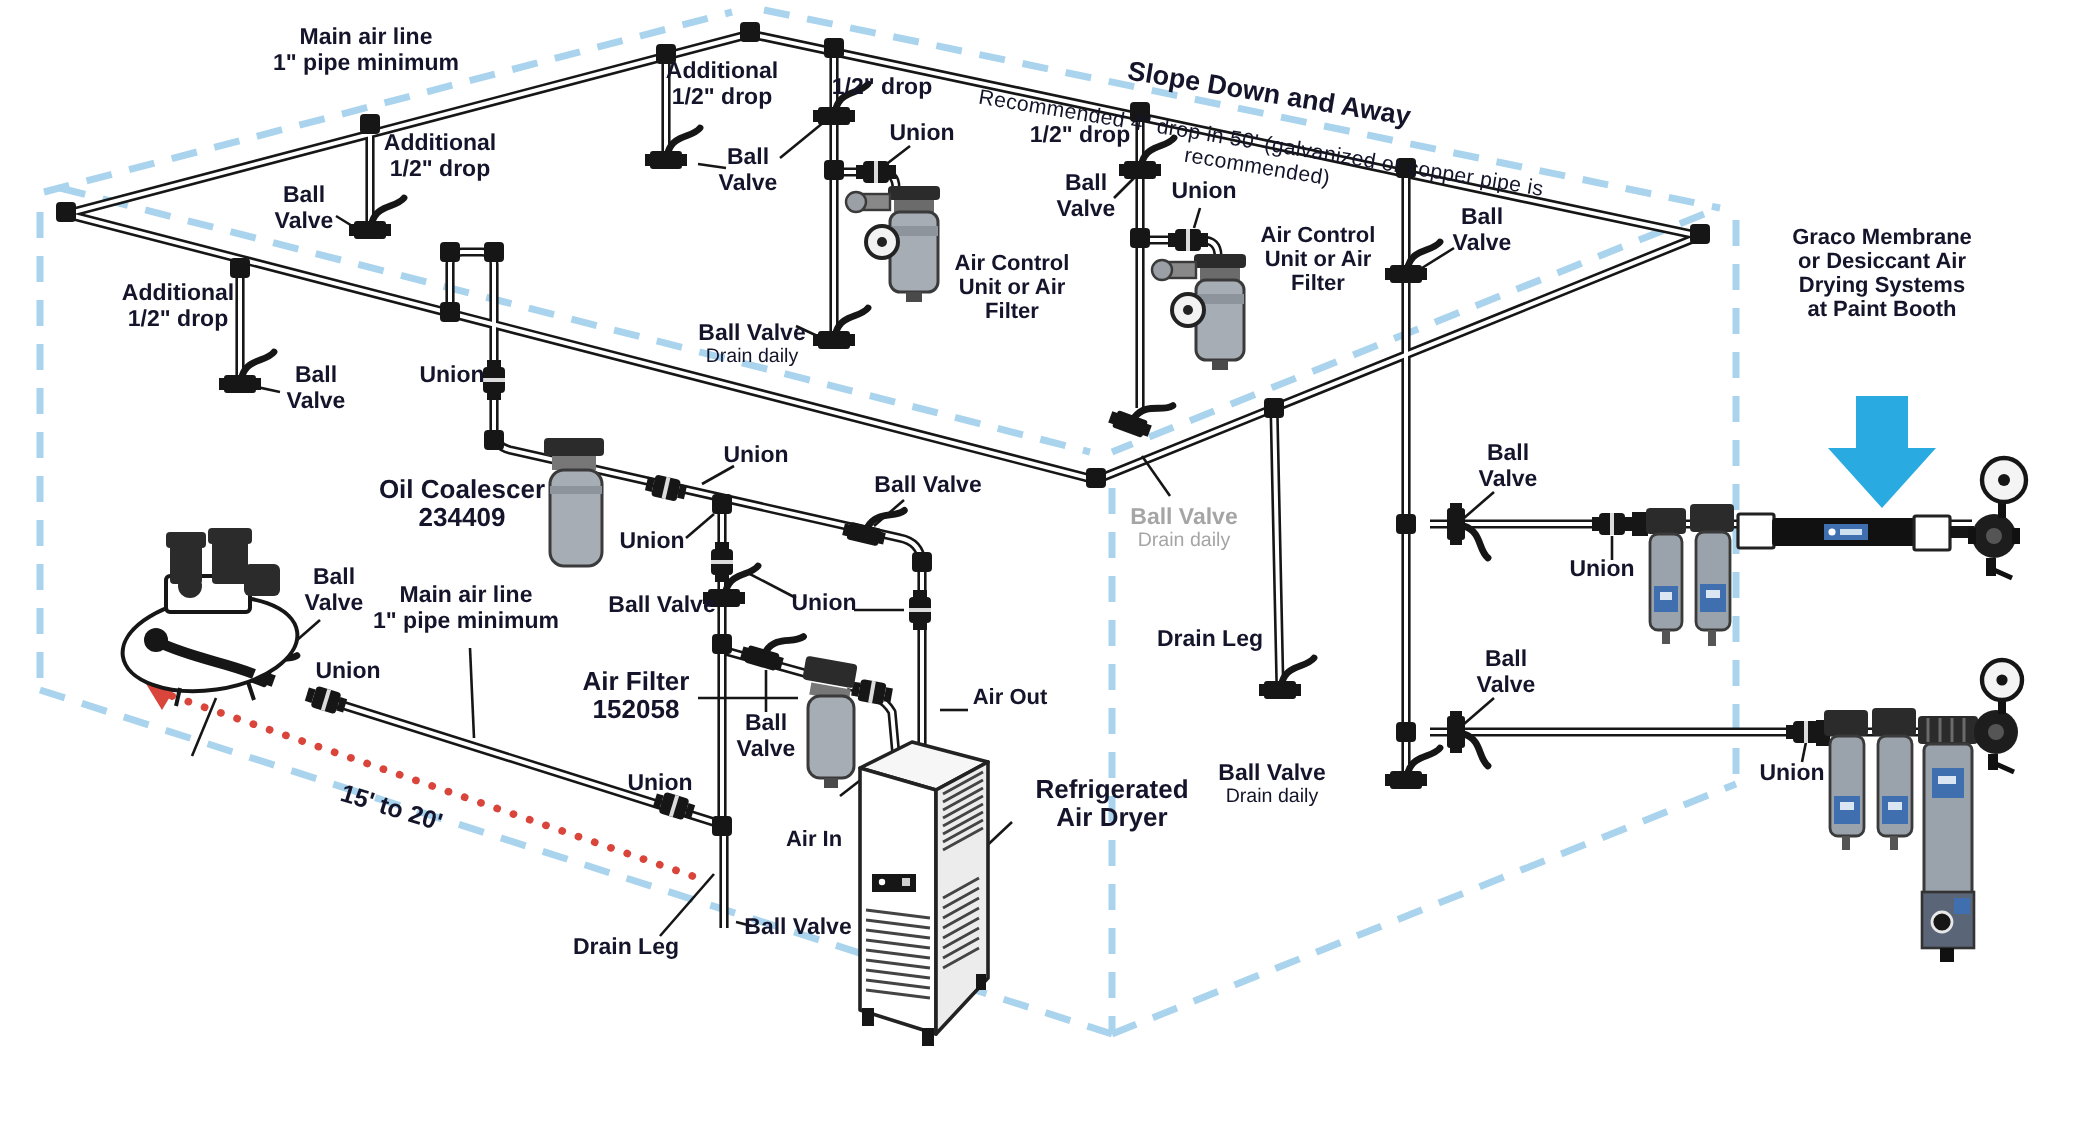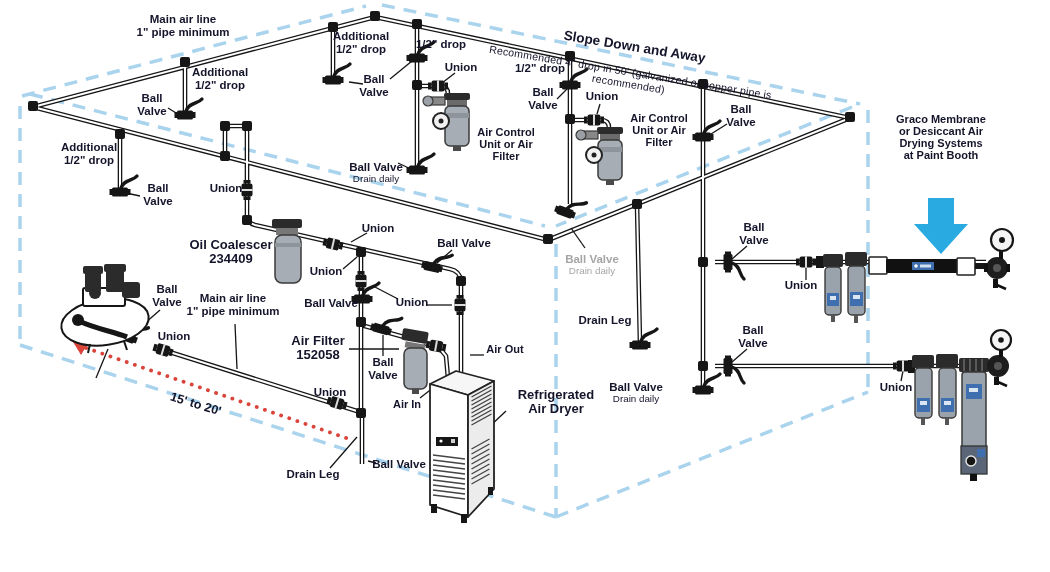--- a/index.html
+++ b/index.html
@@ -367,21 +367,21 @@
 Valve</div>
 <div class="lbl" style="left:173px;top:292px;width:120px;">Main air line
 1" pipe minimum</div>
 <div class="lbl" style="left:149px;top:330px;width:50px;">Union</div>
 <div class="lbl big" style="left:258px;top:334px;width:120px;">Air Filter
 152058</div>
 <div class="lbl" style="left:358px;top:356px;width:50px;">Ball
 Valve</div>
 <div class="lbl rot" style="left:164px;top:388px;width:70px;font-size:12.5px;transform:rotate(17deg);">15' to 20'</div>
 <div class="lbl" style="left:304px;top:386px;width:52px;">Union</div>
-<div class="lbl med" style="left:377px;top:398px;width:60px;">Air In</div>
+<div class="lbl med" style="left:377px;top:414px;width:60px;">Air In</div>
 <div class="lbl med" style="left:473px;top:343px;width:64px;">Air Out</div>
 <div class="lbl big" style="left:496px;top:388px;width:120px;">Refrigerated
 Air Dryer</div>
 <div class="lbl" style="left:273px;top:468px;width:80px;">Drain Leg</div>
 <div class="lbl" style="left:364px;top:458px;width:70px;">Ball Valve</div>
 <div class="lbl" style="left:565px;top:314px;width:80px;">Drain Leg</div>
 <div class="lbl" style="left:596px;top:368px;width:80px;">
   <span>Ball Valve</span>
   <span class="sub">Drain daily</span>
 </div>

